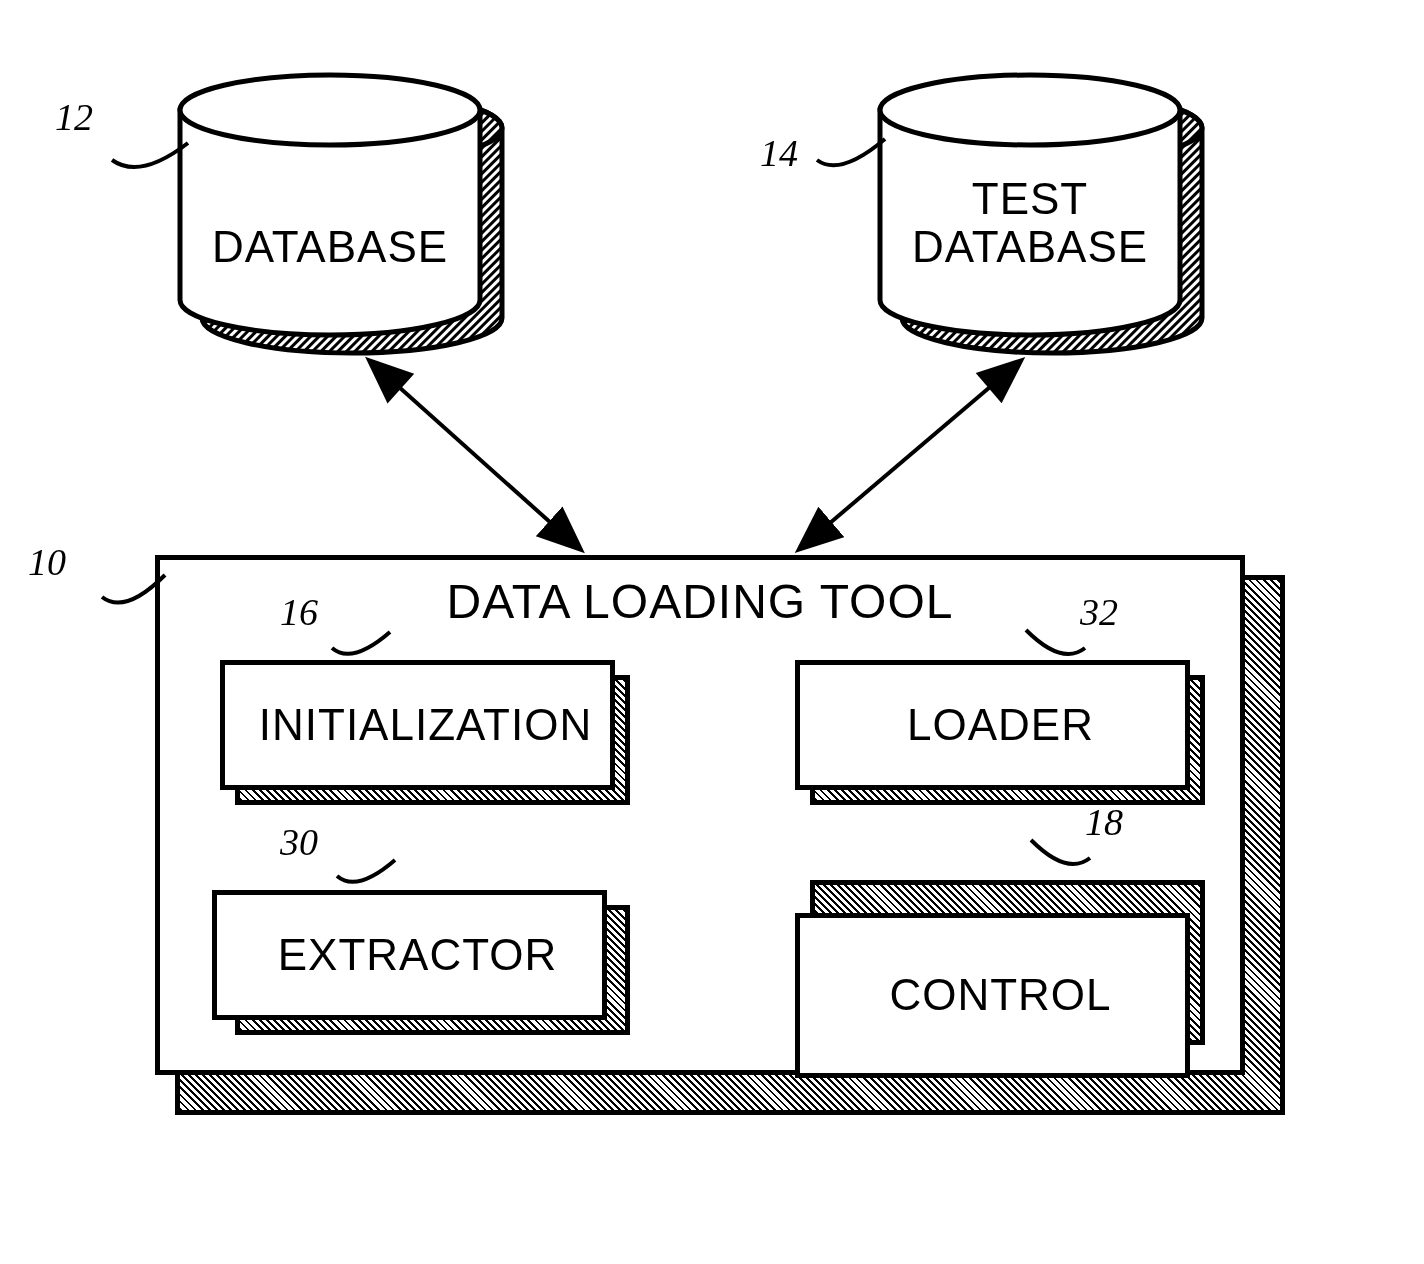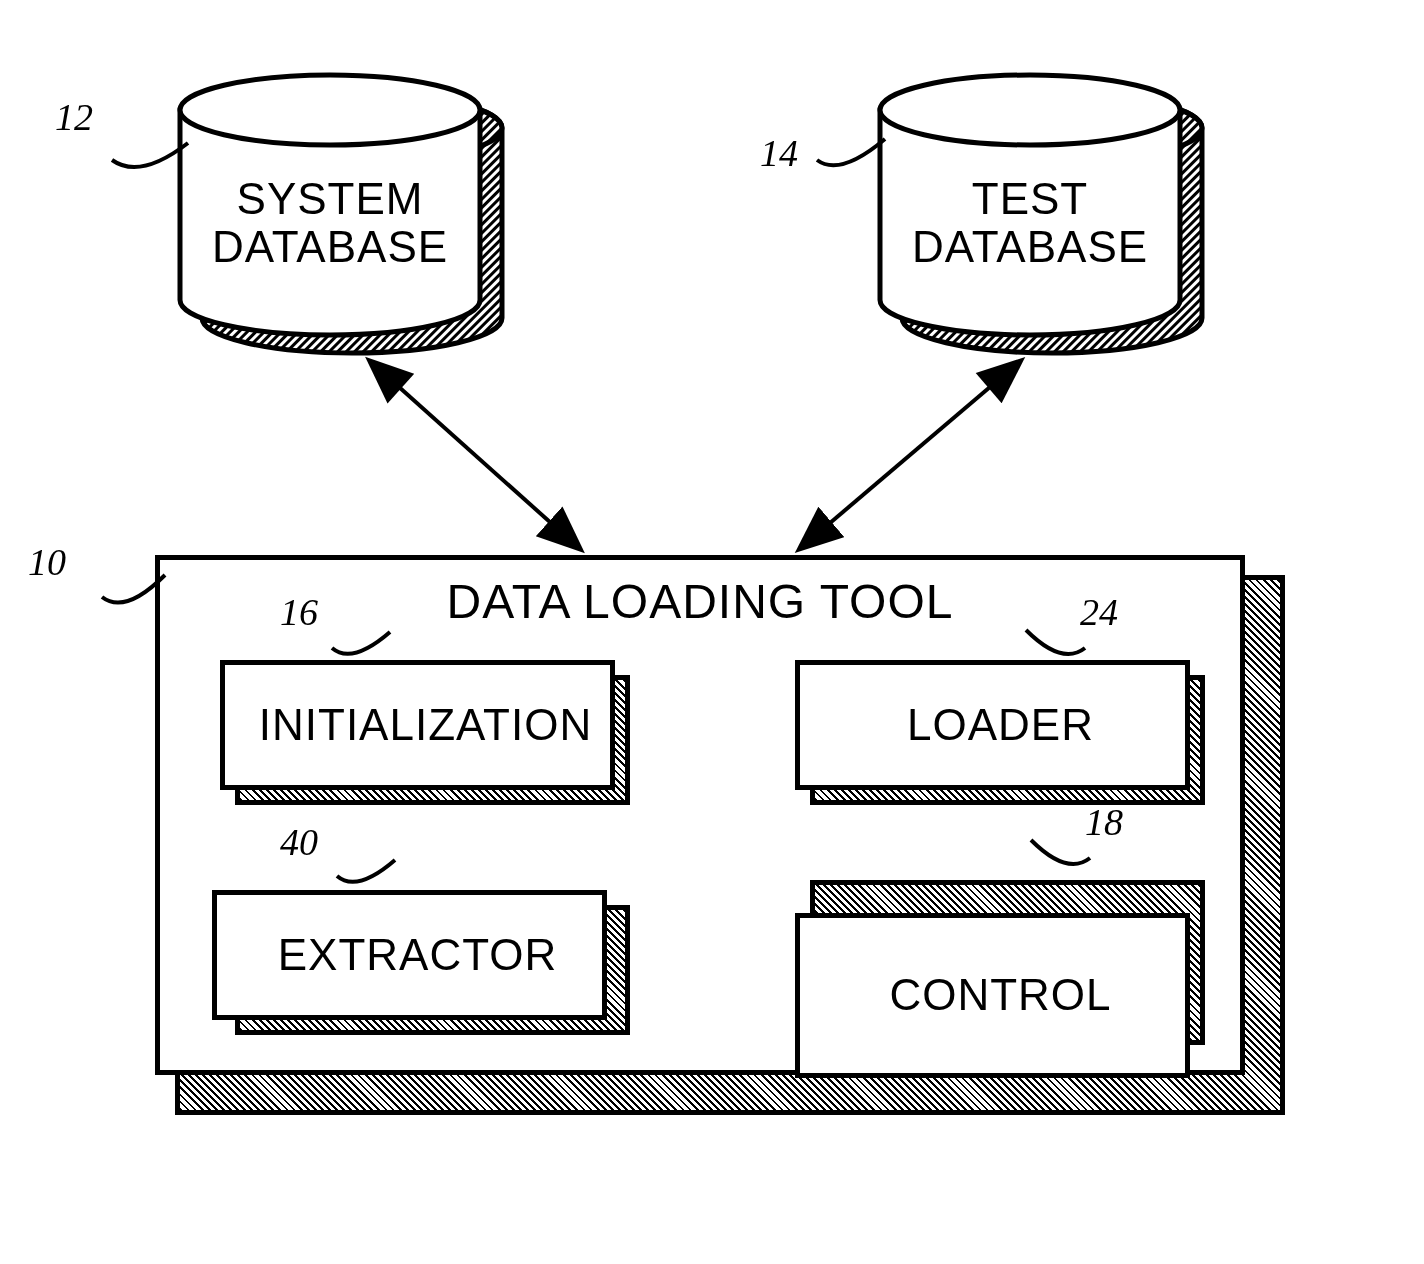--- a/index.html
+++ b/index.html
@@ -93,21 +93,21 @@
       <path d="M 10 40 L 10 230 A 150 35 0 0 0 310 230 L 310 40 A 150 35 0 0 0 10 40 Z" fill="url(#hatchA)" stroke="#000" stroke-width="5"></path>
       <ellipse cx="160" cy="40" rx="150" ry="35" fill="url(#hatchA)" stroke="#000" stroke-width="5"></ellipse>
     </g>
 
     <g>
       <path d="M 10 40 L 10 230 A 150 35 0 0 0 310 230 L 310 40 Z" fill="#fff" stroke="#000" stroke-width="5"></path>
       <ellipse cx="160" cy="40" rx="150" ry="35" fill="#fff" stroke="#000" stroke-width="5"></ellipse>
     </g>
   </svg>
   <div class="db-text" style="left:180px; top:175px;">
-    <span>SYSTEM</span><br>
+    <br>
     <span>DATABASE</span>
   </div>
 
   <svg class="cyl-svg" style="left:870px; top:70px;" width="360" height="300" viewBox="0 0 360 300">
     <g transform="translate(22,18)">
       <path d="M 10 40 L 10 230 A 150 35 0 0 0 310 230 L 310 40 A 150 35 0 0 0 10 40 Z" fill="url(#hatchA)" stroke="#000" stroke-width="5"></path>
       <ellipse cx="160" cy="40" rx="150" ry="35" fill="url(#hatchA)" stroke="#000" stroke-width="5"></ellipse>
     </g>
     <g>
       <path d="M 10 40 L 10 230 A 150 35 0 0 0 310 230 L 310 40 Z" fill="#fff" stroke="#000" stroke-width="5"></path>
@@ -175,26 +175,26 @@
   <div class="ref" style="left:28px; top:540px;">10</div>
   <svg class="leader-svg" style="left:100px; top:565px;" width="75" height="55">
     <path d="M2 32 Q 25 50 65 10" fill="none" stroke="#000" stroke-width="4"></path>
   </svg>
 
   <div class="ref" style="left:280px; top:590px;">16</div>
   <svg class="leader-svg" style="left:330px; top:620px;" width="70" height="50">
     <path d="M2 28 Q 22 45 60 12" fill="none" stroke="#000" stroke-width="4"></path>
   </svg>
 
-  <div class="ref" style="left:1080px; top:590px;">24</div>
+  <div class="ref" style="left:1080px; top:590px;">32</div>
   <svg class="leader-svg" style="left:1020px; top:618px;" width="75" height="55">
     <path d="M65 30 Q 42 48 6 12" fill="none" stroke="#000" stroke-width="4"></path>
   </svg>
 
-  <div class="ref" style="left:280px; top:820px;">40</div>
+  <div class="ref" style="left:280px; top:820px;">30</div>
   <svg class="leader-svg" style="left:335px; top:848px;" width="70" height="50">
     <path d="M2 28 Q 22 45 60 12" fill="none" stroke="#000" stroke-width="4"></path>
   </svg>
 
   <div class="ref" style="left:1085px; top:800px;">18</div>
   <svg class="leader-svg" style="left:1025px; top:828px;" width="75" height="55">
     <path d="M65 30 Q 42 48 6 12" fill="none" stroke="#000" stroke-width="4"></path>
   </svg>
 
 </div>

